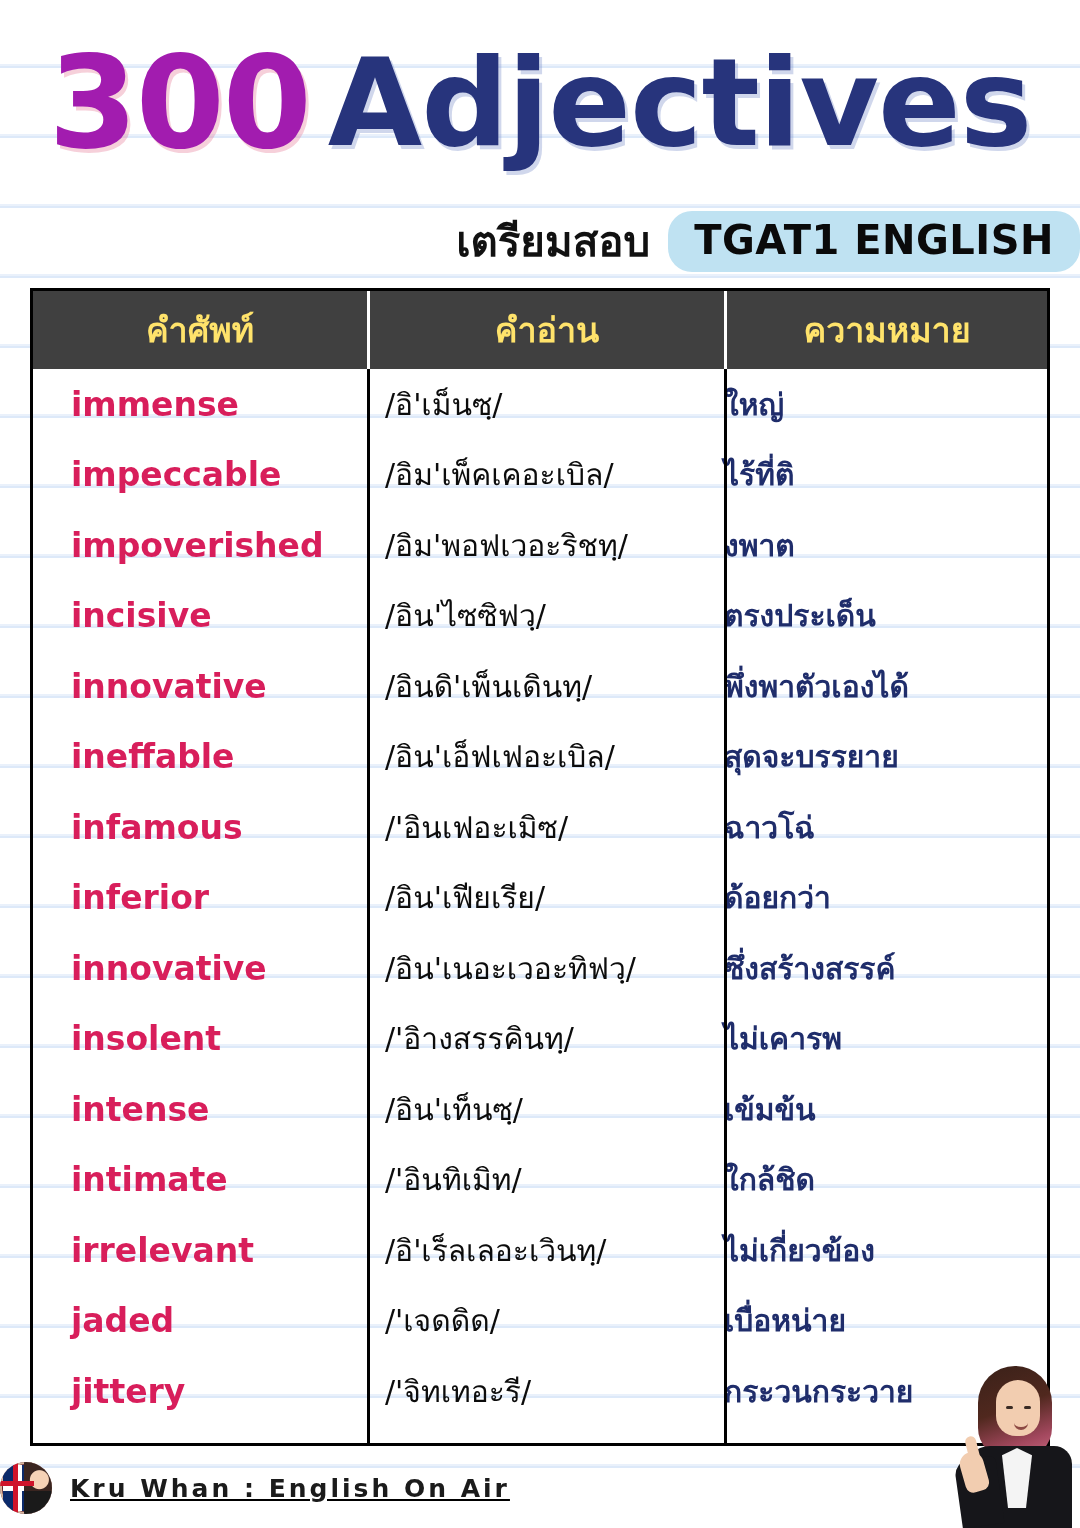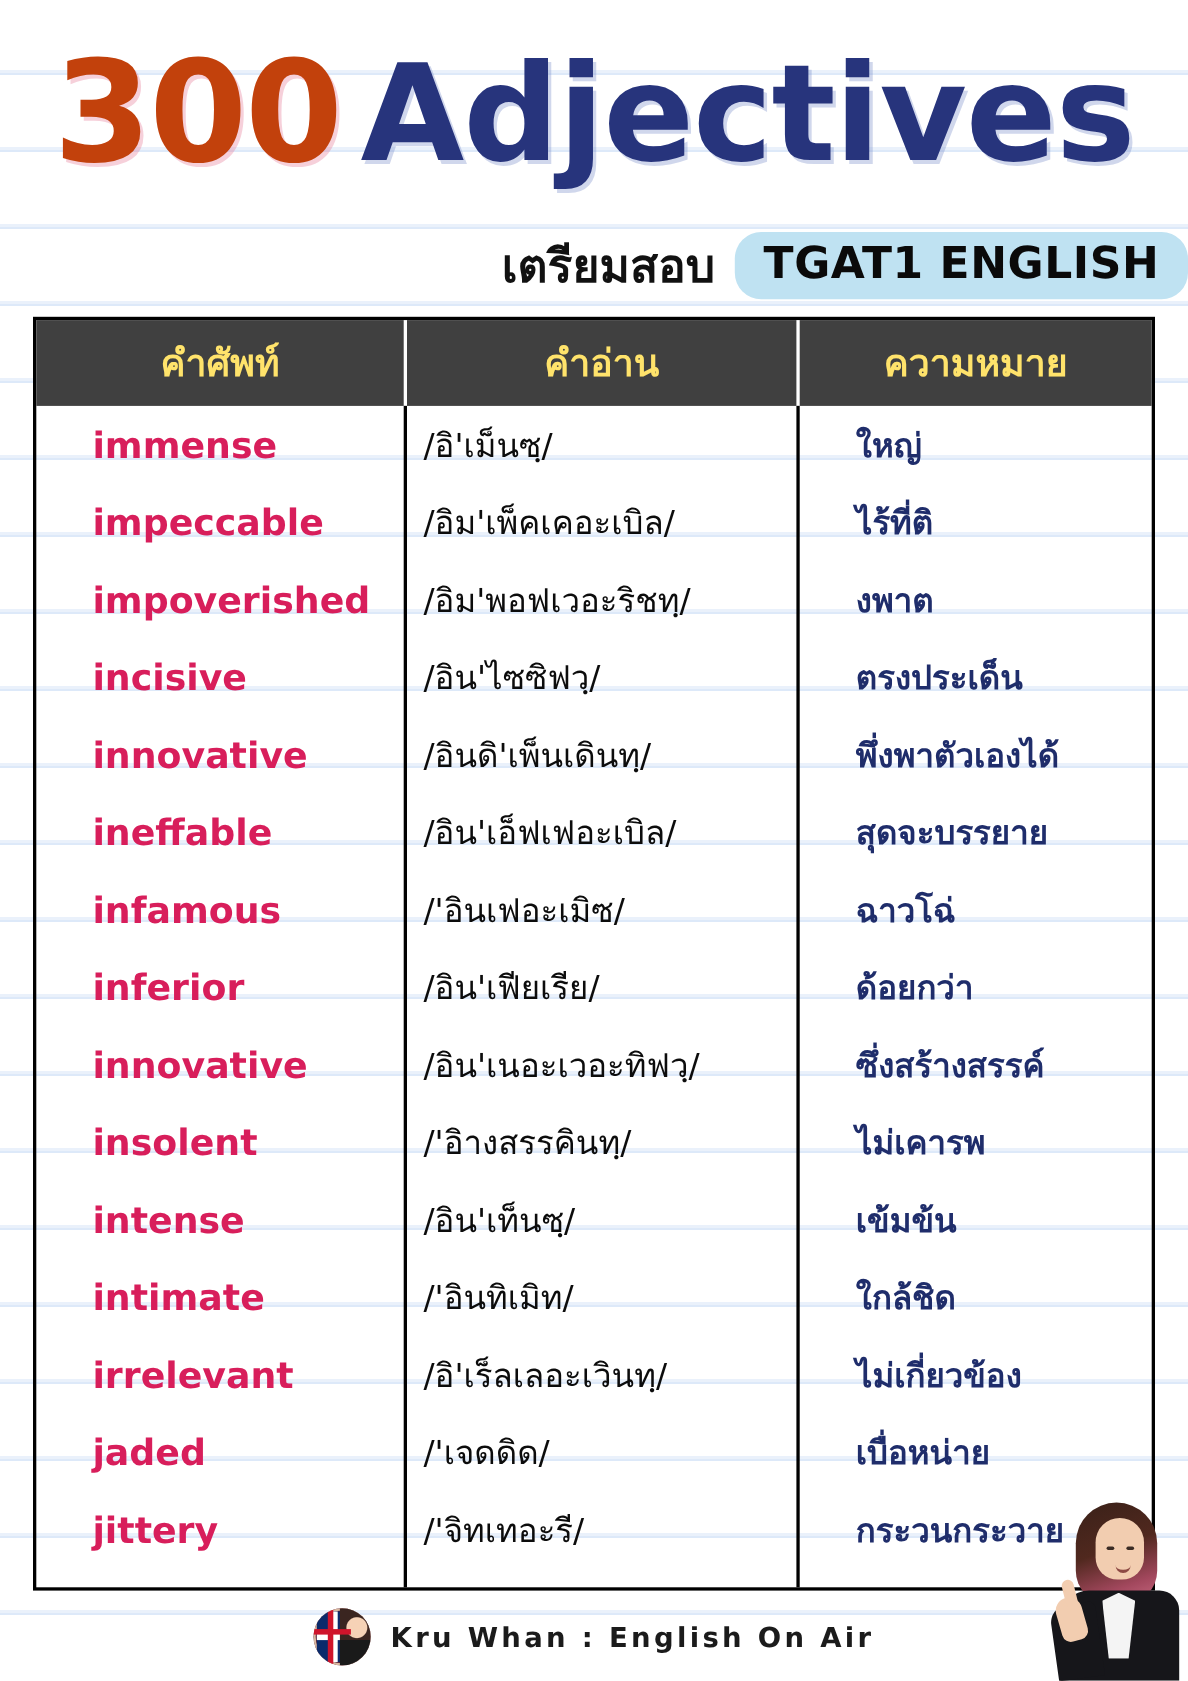--- a/index.html
+++ b/index.html
@@ -46,21 +46,21 @@
     top: 28px;
     left: 0;
     width: 1080px;
     text-align: center;
     white-space: nowrap;
   }
   .title-num {
     font-family: "DejaVu Sans", "Liberation Sans", sans-serif;
     font-size: 128px;
     font-weight: bold;
-    color: #c2410c;
+    color: #a21caf;
     letter-spacing: -2px;
     text-shadow: 3px 4px 0 rgba(230,120,150,0.35);
     vertical-align: middle;
   }
   .title-word {
     font-family: "DejaVu Sans", "Liberation Sans", sans-serif;
     font-size: 122px;
     font-weight: bold;
     color: #27347c;
     letter-spacing: -1px;
@@ -150,52 +150,51 @@
     align-items: center;
   }
   .cell {
     box-sizing: border-box;
     display: flex;
     align-items: center;
     height: 70.5px;
   }
   .cell-word {
     width: 334px;
-    padding-left: 51px;
+    padding-left: 38px;
     color: #d81e5b;
     font-family: "DejaVu Sans", "Liberation Sans", sans-serif;
     font-size: 33px;
     font-weight: bold;
   }
   .cell-read {
     width: 357px;
     padding-left: 18px;
     color: #0c0c0c;
     font-family: "DejaVu Sans", "Liberation Sans", sans-serif;
     font-size: 30px;
     font-weight: normal;
   }
   .cell-mean {
     width: 323px;
-    padding-left: 54px;
     color: #1f2d6b;
     font-family: "DejaVu Sans", "Liberation Sans", sans-serif;
     font-size: 30px;
     font-weight: bold;
   }
 
   
   .footer {
     position: absolute;
     left: 0;
     top: 1462px;
     width: 1080px;
     display: flex;
     align-items: center;
-    justify-content: center;
+    text-decoration: underline;
   }
   .brand-logo {
     width: 52px;
     height: 52px;
     border-radius: 50%;
     background: #5c1a2c;
     position: relative;
     overflow: hidden;
     flex: 0 0 auto;
     box-shadow: 0 0 0 2px #d9b8a0 inset;

